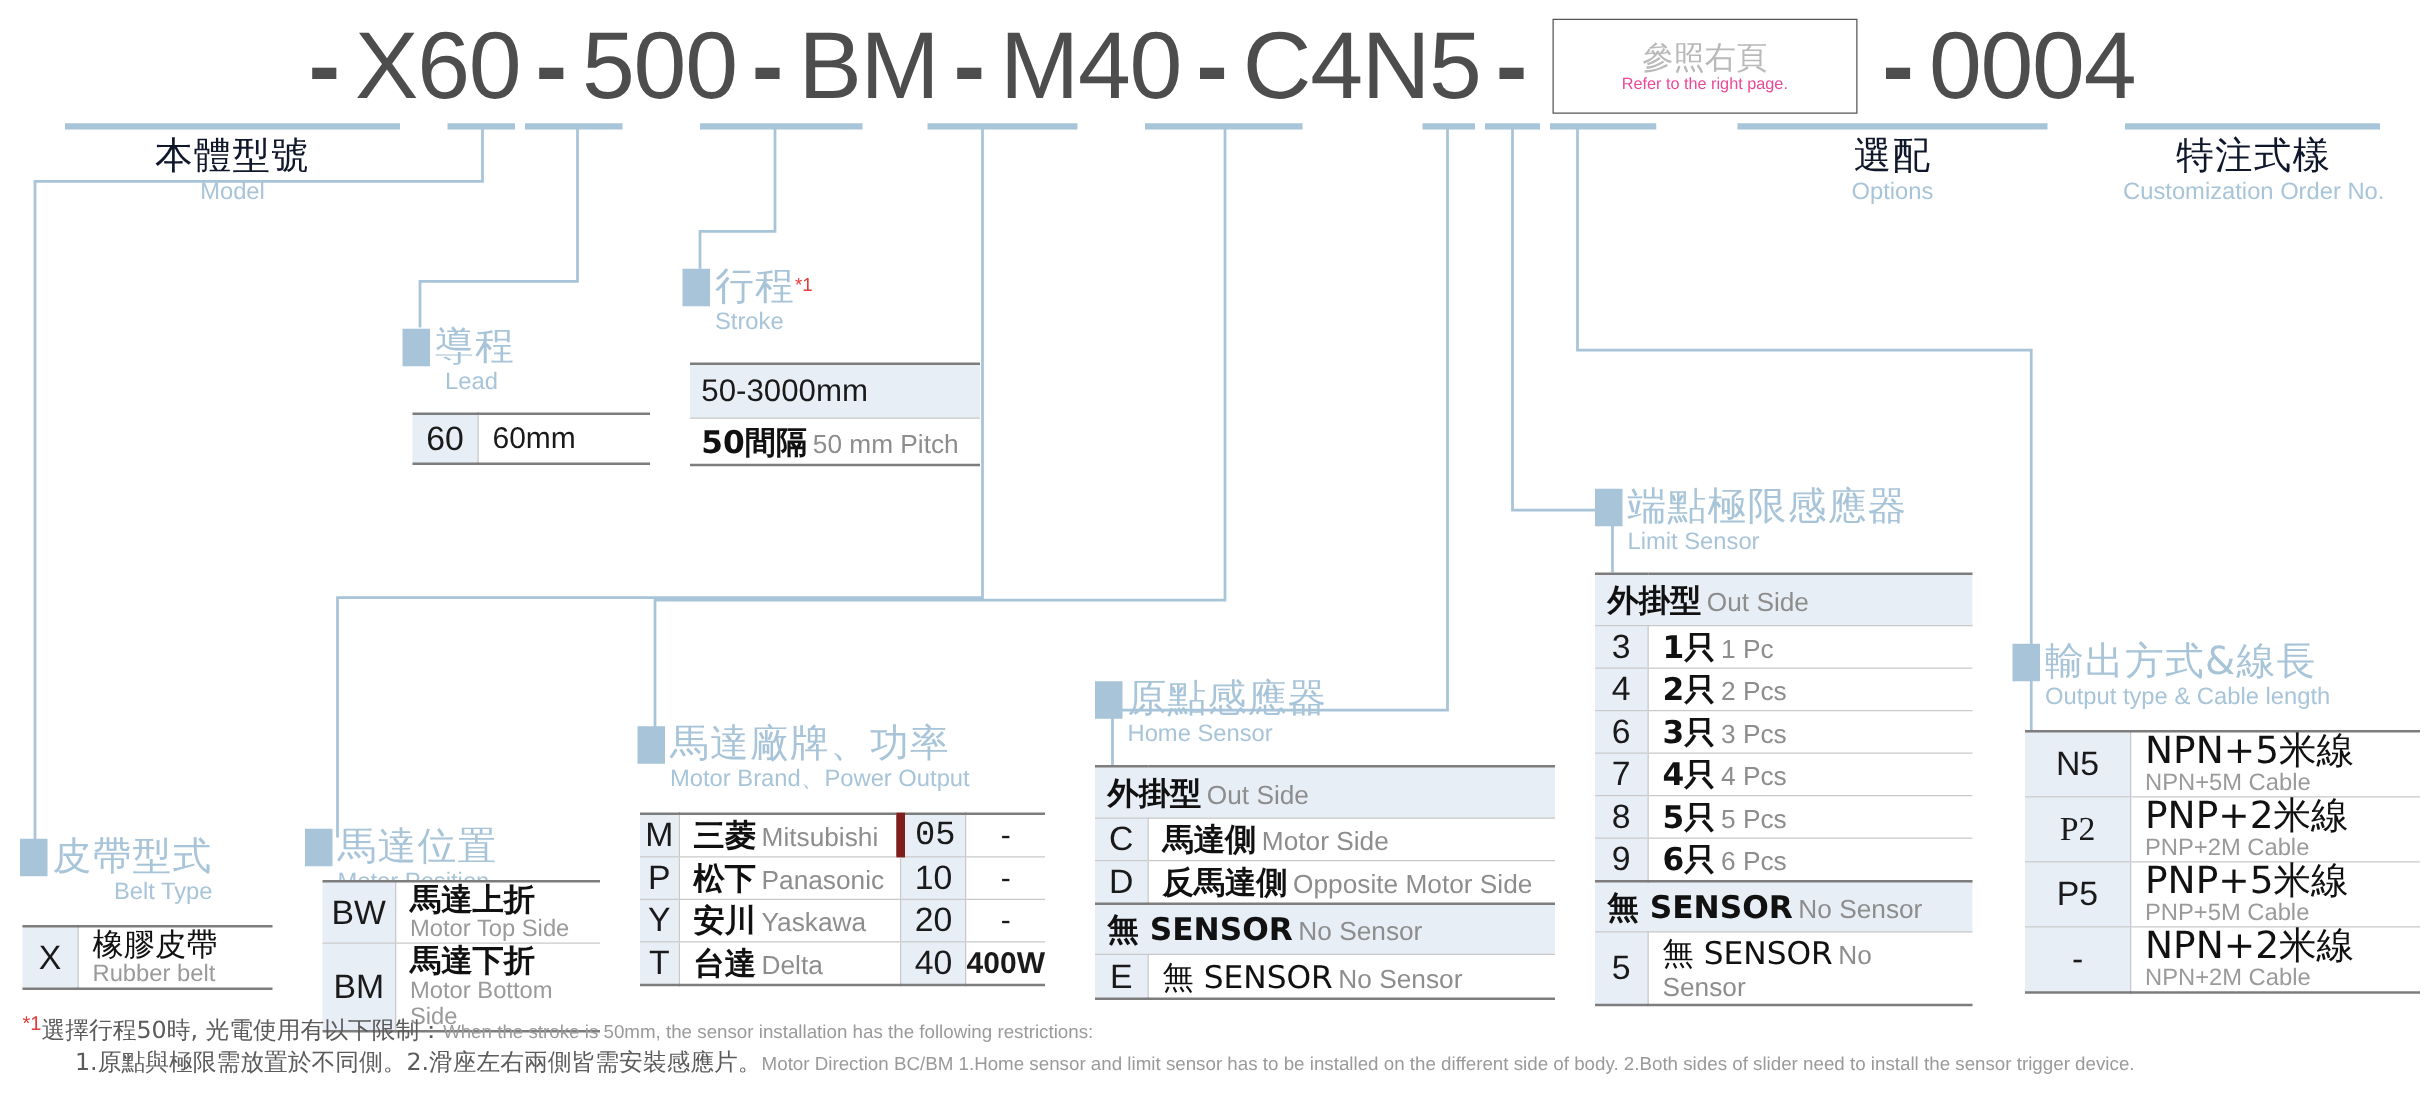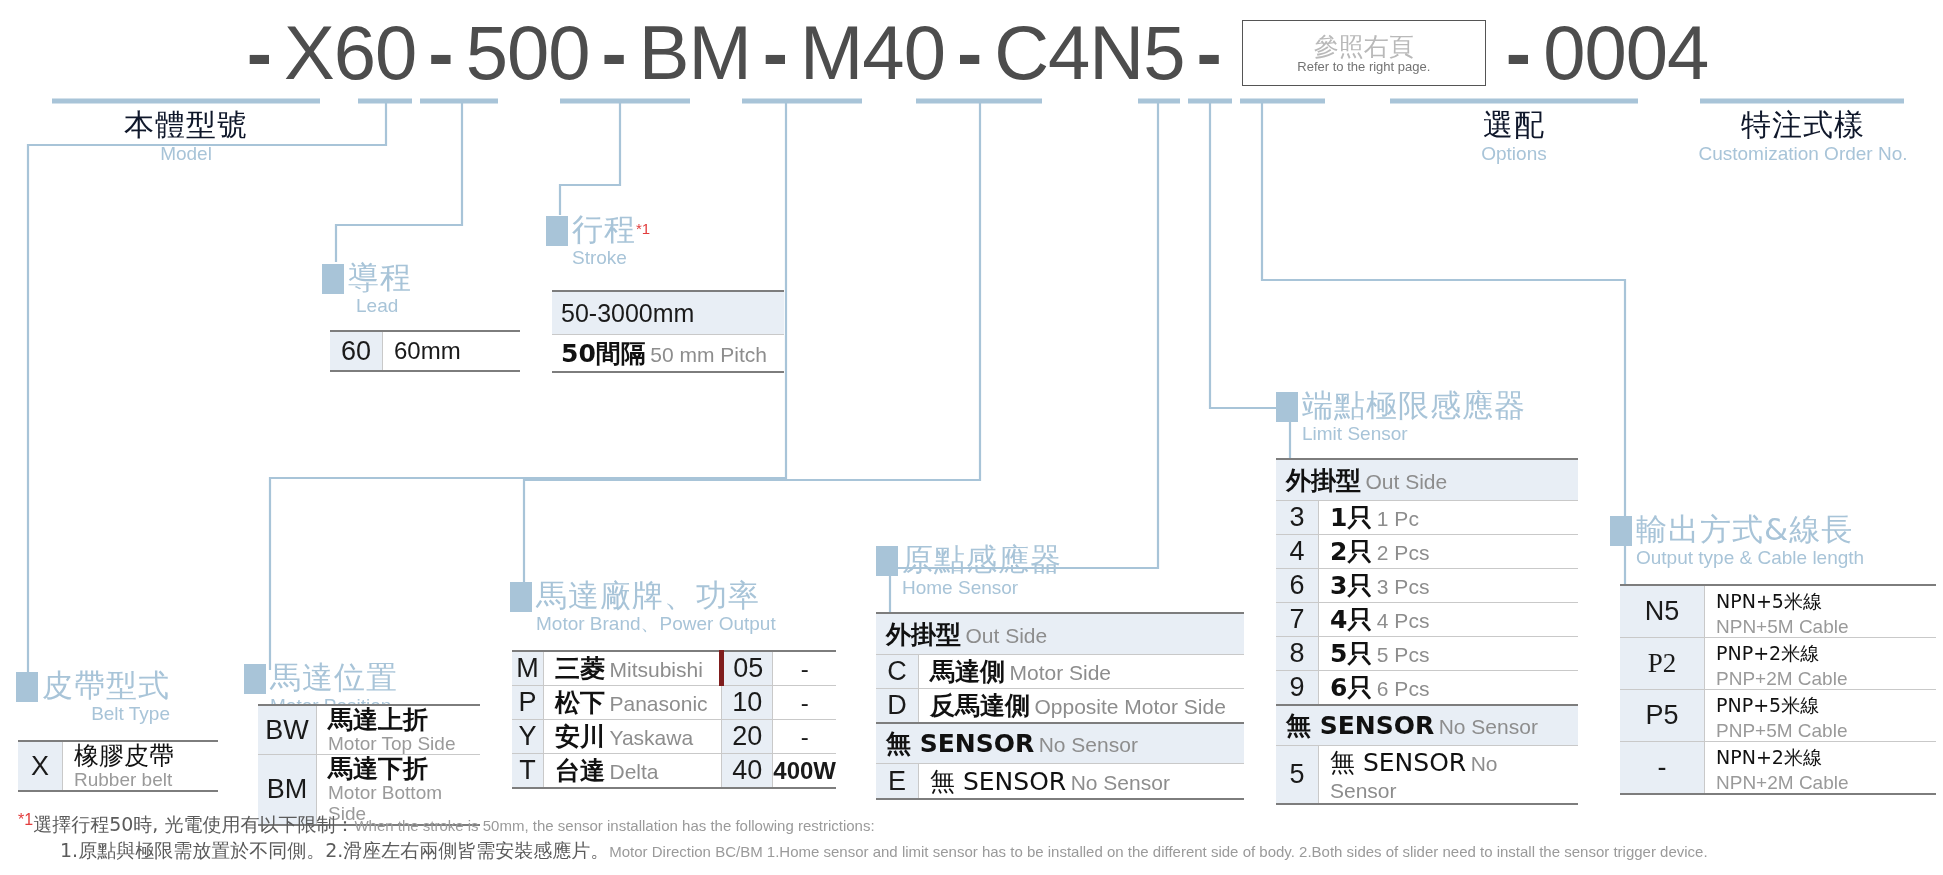--- a/index.html
+++ b/index.html
@@ -18,26 +18,26 @@
   .code-seg{
     font-size:76px;line-height:76px;color:#4d4d4d;
     font-family:"Liberation Sans","DejaVu Sans",sans-serif;
     letter-spacing:-1px;white-space:nowrap;font-weight:400;
   }
   .code-dash{
     font-size:76px;line-height:76px;color:#4d4d4d;font-weight:700;
     padding:0 12px;
   }
   .code-box{
-    border:1.5px solid #555;width:244px;height:66px;
+    border:1.5px solid #555;width:244px;height:76px;
     display:flex;flex-direction:column;align-items:center;justify-content:center;
     margin:0 8px;box-sizing:border-box;
   }
   .code-box .cb-zh{font-size:25px;color:#b9b9b9;line-height:26px;}
-  .code-box .cb-en{font-size:13px;color:#737373;line-height:15px;}
+  .code-box .cb-en{font-size:13px;color:#ec4899;line-height:15px;}
 
   
   #wires{position:absolute;left:0;top:0;width:1943px;height:875px;pointer-events:none;}
 
   
   .callout{position:absolute;white-space:nowrap;}
   .callout .sq{
     display:inline-block;width:22px;height:30px;background:#a8c4d8;
     vertical-align:-6px;margin-right:4px;
   }
@@ -82,21 +82,21 @@
   .zh-b{font-size:25px;font-weight:700;color:#111;
         font-family:"DejaVu Sans","Liberation Sans",sans-serif;}
   .zh-n{font-size:25px;color:#111;
         font-family:"DejaVu Sans","Liberation Sans",sans-serif;}
   .en-g{font-size:21px;color:#8d8d8d;font-family:"Liberation Sans",sans-serif;}
   .en-k{font-size:24px;color:#1a1a1a;font-family:"Liberation Sans",sans-serif;}
   .two-line .l1{display:block;font-size:25px;color:#111;line-height:27px;
         font-family:"DejaVu Sans","Liberation Sans",sans-serif;font-weight:700;}
   .two-line .l2{display:block;font-size:19px;color:#9a9a9a;line-height:21px;
         font-family:"Liberation Sans",sans-serif;}
-  .two-line.lat .l1{font-weight:400;font-size:19px;line-height:30px;}
+  .two-line.lat .l1{font-weight:400;font-size:30px;line-height:30px;}
 
   
   #footnote{position:absolute;left:18px;top:808px;width:1900px;}
   #footnote .ln{white-space:nowrap;line-height:24px;}
   #footnote .mk{color:#e23c3c;font-size:16px;vertical-align:super;}
   #footnote .zh{font-size:19px;color:#5b5b5b;
         font-family:"DejaVu Sans","Liberation Sans",sans-serif;}
   #footnote .en{font-size:15px;color:#9a9a9a;font-family:"Liberation Sans",sans-serif;}
   #footnote .ln2{padding-left:42px;}
 </style>
@@ -369,21 +369,21 @@
 </div>
 
 <table class="tbl" style="left:512px;top:650px;width:324px;">
   <tbody>
       <tr>
     <td class="key" style="width:34px;height:30px;">M</td>
     <td class="val" style="width:172px;">
       <span class="zh-b">三菱</span>
       <span class="en-g">Mitsubishi</span>
     </td>
-    <td class="key" style="width:54px;border-left:5px solid #7f1d1d;">05</td>
+    <td class="key" style="width:54px;border-left:7px solid #7f1d1d;font-family:Liberation Mono, monospace;">05</td>
     <td class="val" style="text-align:center;padding:0;">
       <span class="en-k">-</span>
     </td>
   </tr>
   <tr>
     <td class="key" style="height:30px;">P</td>
     <td class="val">
       <span class="zh-b">松下</span>
       <span class="en-g">Panasonic</span>
     </td>

